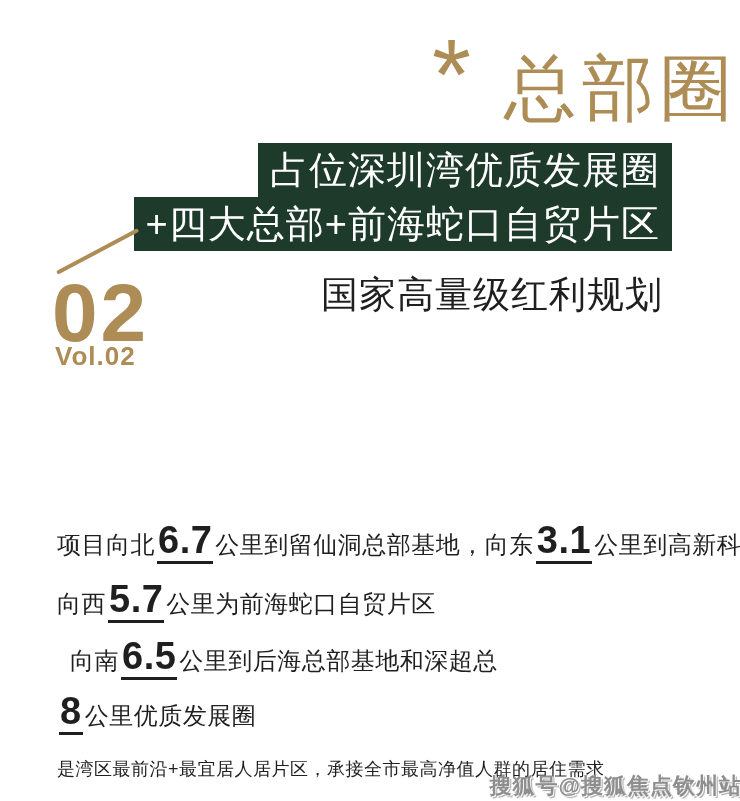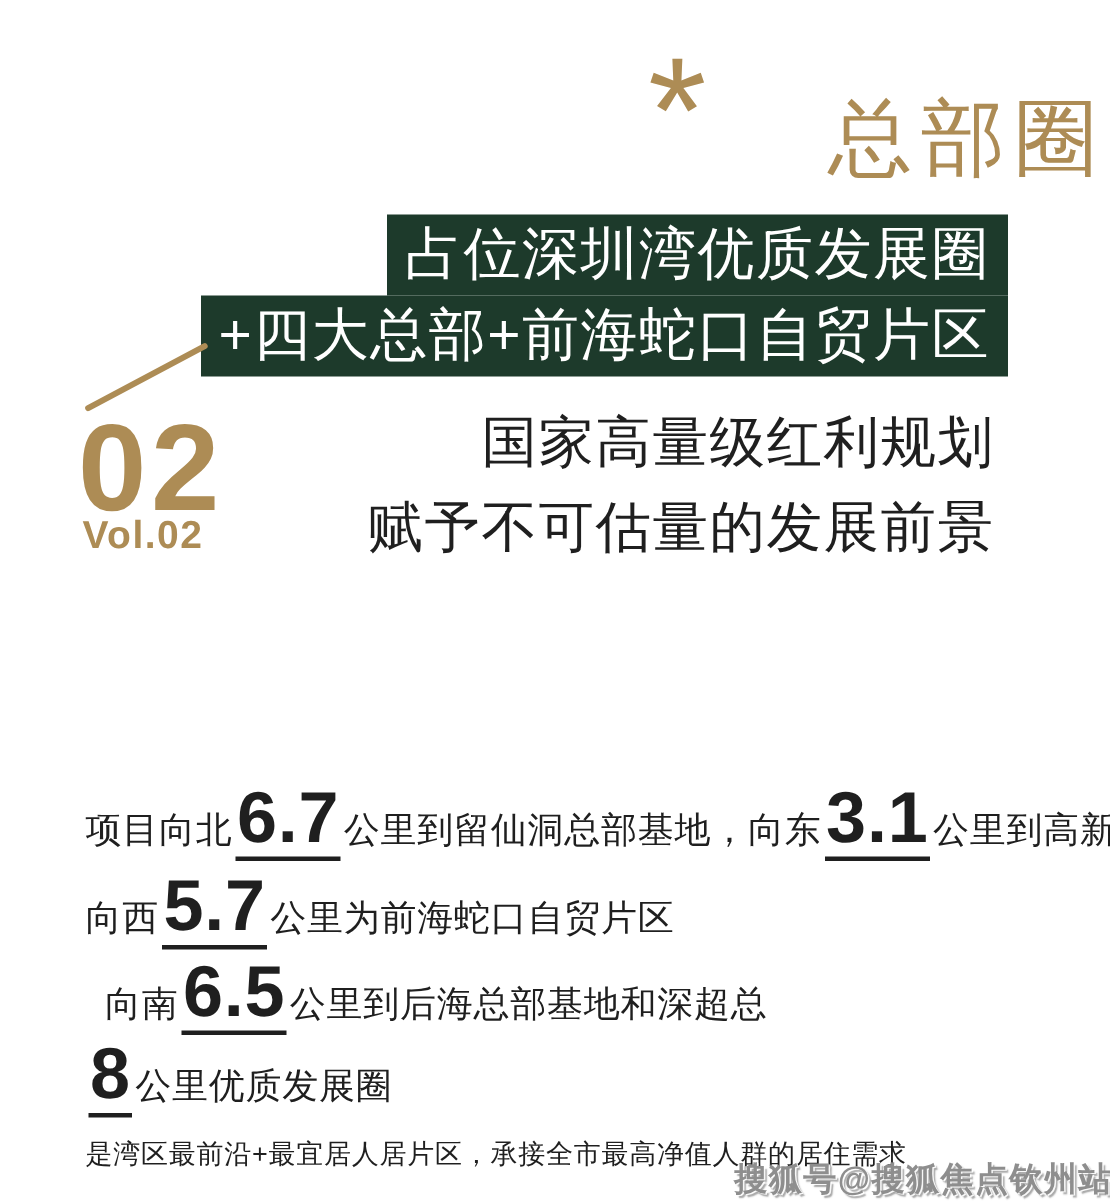--- a/index.html
+++ b/index.html
@@ -19,26 +19,25 @@
     position: absolute;
     left: 432px; top: 24px;
     font-size: 100px;
     line-height: 1;
     color: var(--gold);
     font-weight: normal;
   }
   .hero-title {
     position: absolute;
     top: 52px; right: 2px;
-    font-size: 56px;
+    font-size: 72px;
     line-height: 1;
     letter-spacing: 6px;
     color: var(--gold);
     white-space: nowrap;
-    margin-top: 12px;
   }
 
   
   .banner {
     position: absolute;
     top: 143px; right: 68px;
     display: flex;
     flex-direction: column;
     align-items: flex-end;
     text-align: right;
@@ -101,21 +100,21 @@
     left: 57px;
     color: var(--ink);
     font-size: 24px;
     line-height: 44px;
     white-space: nowrap;
     letter-spacing: 0.5px;
   }
   .body-line.small { font-size: 18px; line-height: 30px; }
   .distance-number {
     display: inline-block;
-    font-size: 48px;
+    font-size: 38px;
     font-weight: bold;
     line-height: 1.05;
     border-bottom: 3px solid var(--ink);
     padding: 0 1px;
     margin: 0 2px;
   }
 
   
   .watermark {
     position: absolute;
@@ -136,21 +135,20 @@
   <div class="hero-asterisk">*</div>
   <div class="hero-title">总部圈</div>
 
   <div class="banner">
     <div class="banner-bar">占位深圳湾优质发展圈</div>
     <div class="banner-bar">+四大总部+前海蛇口自贸片区</div>
   </div>
 
   <div class="headline">
     <div>国家高量级红利规划</div>
-    <div>赋予不可估量的发展前景</div>
   </div>
 
   <div class="chapter-line"></div>
   <div class="chapter-number">02</div>
   <div class="chapter-volume">Vol.02</div>
 
   <div class="body-lines">
       <div class="body-line" style="top: 521px;"><span class="body-text">项目向北</span><span class="distance-number">6.7</span><span class="body-text">公里到留仙洞总部基地，向东</span><span class="distance-number">3.1</span><span class="body-text">公里到高新科技园</span></div>
       <div class="body-line" style="top: 580px;"><span class="body-text">向西</span><span class="distance-number">5.7</span><span class="body-text">公里为前海蛇口自贸片区</span></div>
       <div class="body-line" style="top: 637px; margin-left: 13px;"><span class="body-text">向南</span><span class="distance-number">6.5</span><span class="body-text">公里到后海总部基地和深超总</span></div>

